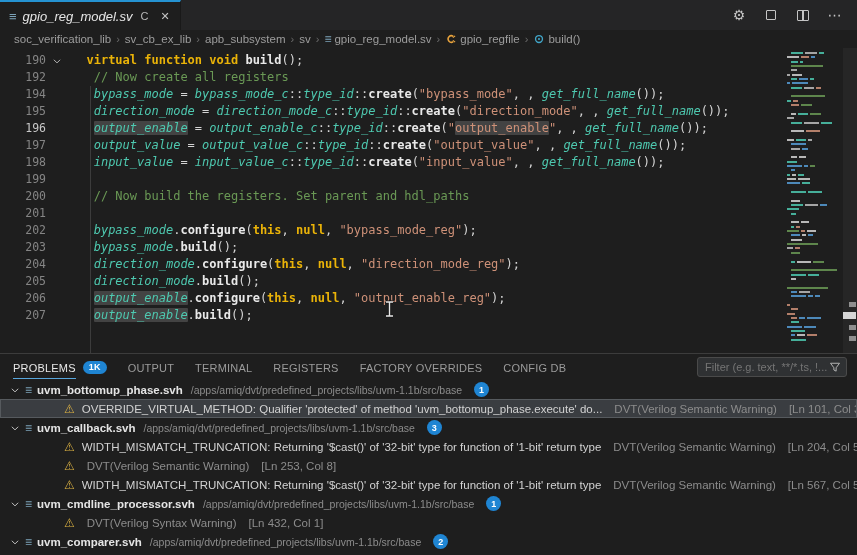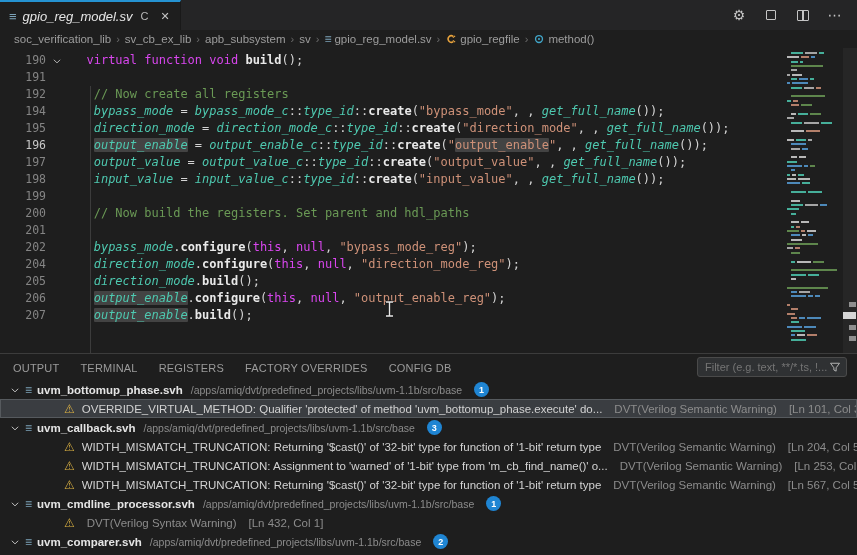--- a/index.html
+++ b/index.html
@@ -33,21 +33,21 @@
   
   .editor { position:relative; height:305px; overflow:hidden; }
   .code-scroll { position:absolute; top:-13px; left:0; right:75px; }
   .line { display:flex; height:17px; line-height:17px; white-space:pre;
           font-family:"DejaVu Sans Mono", monospace; font-size:12px; cursor:text; }
   .lnum { width:46px; flex:none; text-align:right; color:#858585; font-size:11.5px;
           font-family:"DejaVu Sans Mono", monospace; }
   .lnum.active { color:#c8c8c8; }
   .lfold { width:22px; flex:none; display:flex; align-items:center; justify-content:center; }
   .ltext { padding-left:4px; }
-  .c-kw { color:#d946ef; } .c-id { color:#4ec9b0;font-style:italic; }
+  .c-kw { color:#eab308;font-weight:bold; } .c-id { color:#4ec9b0;font-style:italic; }
   .c-fn { color:#e9e9e9; font-weight:bold; }
   .c-str { color:#ce9178; } .c-cm { color:#6a9955; } .c-pn { color:#d4d4d4; }
   .occ { background:rgba(120,120,120,0.42); border-radius:1px; }
   .indent-guide { position:absolute; left:90px; top:38px; width:1px; height:267px; background:#3c3c3c; }
   .minimap { position:absolute; top:0; right:14px; width:61px; height:100%; padding:4px 2px 0 3px;
              background:#1e1e1e; cursor:pointer; }
   .mrow { width:100%; }
   .mseg { display:inline-block; height:100%; margin-right:2px; vertical-align:top; opacity:.85; }
   .ruler { position:absolute; top:0; right:0; width:14px; height:100%; background:rgba(255,255,255,0.04); cursor:pointer; }
   .rmark { position:absolute; right:1px; }
@@ -137,42 +137,42 @@
         <span>gpio_regfile</span>
       </span>
       <span class="bc-sep">›</span>
       <span class="bc-item">
         <span style="display:flex">
           <svg width="12" height="12" viewBox="0 0 16 16">
             <circle cx="8" cy="8" r="4.6" fill="none" stroke="#41a6c9" stroke-width="1.8"></circle>
             <circle cx="8" cy="8" r="1.4" fill="#41a6c9"></circle>
           </svg>
         </span>
-        <span>method()</span>
+        <span>build()</span>
       </span>
     </div>
 
   <div class="editor">
     <div class="indent-guide"></div>
     <div class="code-scroll" id="code-lines">
         <div class="line"><span class="lnum">189</span><span class="lfold"></span><span class="ltext" style="padding-left:25.69px"></span></div>
         <div class="line"><span class="lnum">190</span><span class="lfold"><svg width="10" height="10" viewBox="0 0 16 16">
               <path d="M3 6l5 5 5-5" fill="none" stroke="#b8b8b8" stroke-width="1.6"></path>
             </svg></span><span class="ltext" style="padding-left:18.46px"><span class="c-kw">virtual function void </span><span class="c-fn">build</span><span class="c-pn">();</span></span></div>
-        <div class="line"><span class="lnum">191</span><span class="lfold"></span><span class="ltext" style="padding-left:25.69px"></span></div>
         <div class="line"><span class="lnum">192</span><span class="lfold"></span><span class="ltext" style="padding-left:25.69px"><span class="c-cm">// Now create all registers</span></span></div>
         <div class="line"><span class="lnum">194</span><span class="lfold"></span><span class="ltext" style="padding-left:25.69px"><span class="c-id">bypass_mode</span><span class="c-pn"> = </span><span class="c-id">bypass_mode_c</span><span class="c-pn">::</span><span class="c-id">type_id</span><span class="c-pn">::</span><span class="c-fn">create</span><span class="c-pn">(</span><span class="c-str">"bypass_mode"</span><span class="c-pn">, , </span><span class="c-id">get_full_name</span><span class="c-pn">());</span></span></div>
         <div class="line"><span class="lnum">195</span><span class="lfold"></span><span class="ltext" style="padding-left:25.69px"><span class="c-id">direction_mode</span><span class="c-pn"> = </span><span class="c-id">direction_mode_c</span><span class="c-pn">::</span><span class="c-id">type_id</span><span class="c-pn">::</span><span class="c-fn">create</span><span class="c-pn">(</span><span class="c-str">"direction_mode"</span><span class="c-pn">, , </span><span class="c-id">get_full_name</span><span class="c-pn">());</span></span></div>
         <div class="line"><span class="lnum active">196</span><span class="lfold"></span><span class="ltext" style="padding-left:25.69px"><span class="occ"><span class="c-id">output_enable</span></span><span class="c-pn"> = </span><span class="c-id">output_enable_c</span><span class="c-pn">::</span><span class="c-id">type_id</span><span class="c-pn">::</span><span class="c-fn">create</span><span class="c-pn">(</span><span class="c-str">"</span><span class="occ"><span class="c-str">output_enable</span></span><span class="c-str">"</span><span class="c-pn">, , </span><span class="c-id">get_full_name</span><span class="c-pn">());</span></span></div>
         <div class="line"><span class="lnum">197</span><span class="lfold"></span><span class="ltext" style="padding-left:25.69px"><span class="c-id">output_value</span><span class="c-pn"> = </span><span class="c-id">output_value_c</span><span class="c-pn">::</span><span class="c-id">type_id</span><span class="c-pn">::</span><span class="c-fn">create</span><span class="c-pn">(</span><span class="c-str">"output_value"</span><span class="c-pn">, , </span><span class="c-id">get_full_name</span><span class="c-pn">());</span></span></div>
         <div class="line"><span class="lnum">198</span><span class="lfold"></span><span class="ltext" style="padding-left:25.69px"><span class="c-id">input_value</span><span class="c-pn"> = </span><span class="c-id">input_value_c</span><span class="c-pn">::</span><span class="c-id">type_id</span><span class="c-pn">::</span><span class="c-fn">create</span><span class="c-pn">(</span><span class="c-str">"input_value"</span><span class="c-pn">, , </span><span class="c-id">get_full_name</span><span class="c-pn">());</span></span></div>
         <div class="line"><span class="lnum">199</span><span class="lfold"></span><span class="ltext" style="padding-left:25.69px"></span></div>
         <div class="line"><span class="lnum">200</span><span class="lfold"></span><span class="ltext" style="padding-left:25.69px"><span class="c-cm">// Now build the registers. Set parent and hdl_paths</span></span></div>
         <div class="line"><span class="lnum">201</span><span class="lfold"></span><span class="ltext" style="padding-left:25.69px"></span></div>
         <div class="line"><span class="lnum">202</span><span class="lfold"></span><span class="ltext" style="padding-left:25.69px"><span class="c-id">bypass_mode</span><span class="c-pn">.</span><span class="c-fn">configure</span><span class="c-pn">(</span><span class="c-kw">this</span><span class="c-pn">, </span><span class="c-kw">null</span><span class="c-pn">, </span><span class="c-str">"bypass_mode_reg"</span><span class="c-pn">);</span></span></div>
+        <div class="line"><span class="lnum">203</span><span class="lfold"></span><span class="ltext" style="padding-left:25.69px"><span class="c-id">bypass_mode</span><span class="c-pn">.</span><span class="c-fn">build</span><span class="c-pn">();</span></span></div>
         <div class="line"><span class="lnum">204</span><span class="lfold"></span><span class="ltext" style="padding-left:25.69px"><span class="c-id">direction_mode</span><span class="c-pn">.</span><span class="c-fn">configure</span><span class="c-pn">(</span><span class="c-kw">this</span><span class="c-pn">, </span><span class="c-kw">null</span><span class="c-pn">, </span><span class="c-str">"direction_mode_reg"</span><span class="c-pn">);</span></span></div>
         <div class="line"><span class="lnum">205</span><span class="lfold"></span><span class="ltext" style="padding-left:25.69px"><span class="c-id">direction_mode</span><span class="c-pn">.</span><span class="c-fn">build</span><span class="c-pn">();</span></span></div>
         <div class="line"><span class="lnum">206</span><span class="lfold"></span><span class="ltext" style="padding-left:25.69px"><span class="occ"><span class="c-id">output_enable</span></span><span class="c-pn">.</span><span class="c-fn">configure</span><span class="c-pn">(</span><span class="c-kw">this</span><span class="c-pn">, </span><span class="c-kw">null</span><span class="c-pn">, </span><span class="c-str">"output_enable_reg"</span><span class="c-pn">);</span></span></div>
         <div class="line"><span class="lnum">207</span><span class="lfold"></span><span class="ltext" style="padding-left:25.69px"><span class="occ"><span class="c-id">output_enable</span></span><span class="c-pn">.</span><span class="c-fn">build</span><span class="c-pn">();</span></span></div>
       </div>
     <div class="minimap" id="minimap">
         <div class="mrow" style="height: 2px; margin-bottom: 2.35px; padding-left: 6px;"><span class="mseg" style="width:12.08330237865448px;background:#4ec9b0"></span><span class="mseg" style="width:11.962634921073914px;background:#bdbdbd"></span><span class="mseg" style="width:4.973704218864441px;background:#4ec9b0"></span></div>
         <div class="mrow" style="height: 2px; margin-bottom: 2.35px; padding-left: 2px;"><span class="mseg" style="width:12.235241651535034px;background:#d4d4d4"></span><span class="mseg" style="width:7.7045276165008545px;background:#ce9178"></span><span class="mseg" style="width:4.359436750411987px;background:#569cd6"></span></div>
         <div class="mrow" style="height: 2px; margin-bottom: 2.35px; padding-left: 6px;"><span class="mseg" style="width:6.655327916145325px;background:#4ec9b0"></span><span class="mseg" style="width:3.59135639667511px;background:#4ec9b0"></span></div>
         <div class="mrow" style="height: 2px; margin-bottom: 2.35px; padding-left: 6px;"><span class="mseg" style="width:31.840682983398438px;background:#6a9955"></span></div>
@@ -255,20 +255,24 @@
         <g stroke="#e8e8e8" stroke-width="1.4" fill="none">
             <path d="M2 2h7M2 16h7M5.5 2v14"></path>
           </g>
       </svg>
     </div>
   </div>
 
   <div class="panel">
     <div class="ptabbar">
       <span id="ptabs" style="display:flex;align-items:center;">
+          <span class="ptab active">
+            <span class="lbl">PROBLEMS</span>
+            <span class="badge">1K</span>
+          </span>
           <span class="ptab">
             <span class="lbl">OUTPUT</span>
           </span>
           <span class="ptab">
             <span class="lbl">TERMINAL</span>
           </span>
           <span class="ptab">
             <span class="lbl">REGISTERS</span>
           </span>
           <span class="ptab">
@@ -318,21 +322,20 @@
           <span class="fbadge">3</span>
         </div>
         <div class="prow warn">
           <span class="wicon">⚠</span>
           <span class="wmsg">WIDTH_MISMATCH_TRUNCATION: Returning '$cast()' of '32-bit' type for function of '1-bit' return type</span>
           <span class="wsrc">DVT(Verilog Semantic Warning)</span>
           <span class="wloc">[Ln 204, Col 5]</span>
         </div>
         <div class="prow warn">
           <span class="wicon">⚠</span>
-          <span class="wmsg">WIDTH_MISMATCH_TRUNCATION: Assignment to 'warned' of '1-bit' type from 'm_cb_find_name()' o...</span>
           <span class="wsrc">DVT(Verilog Semantic Warning)</span>
           <span class="wloc">[Ln 253, Col 8]</span>
         </div>
         <div class="prow warn">
           <span class="wicon">⚠</span>
           <span class="wmsg">WIDTH_MISMATCH_TRUNCATION: Returning '$cast()' of '32-bit' type for function of '1-bit' return type</span>
           <span class="wsrc">DVT(Verilog Semantic Warning)</span>
           <span class="wloc">[Ln 567, Col 5]</span>
         </div>
         <div class="prow file">

